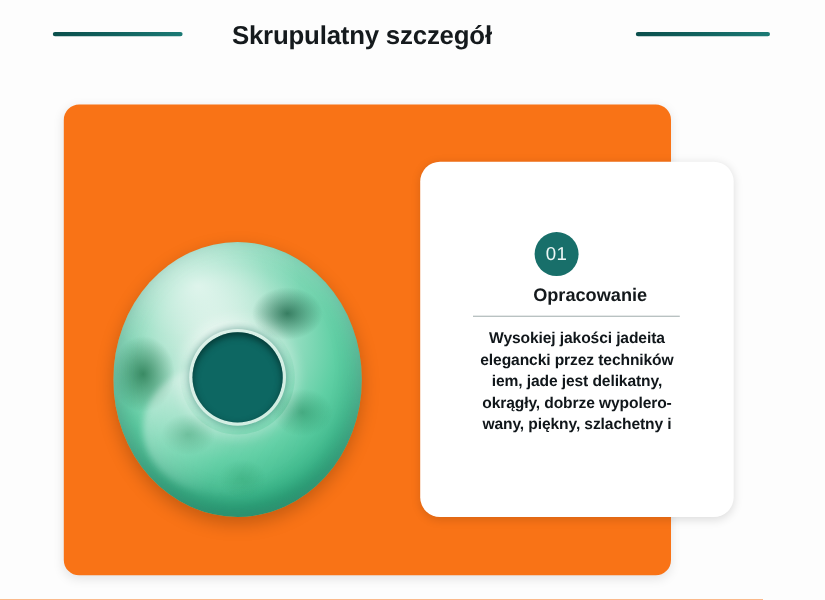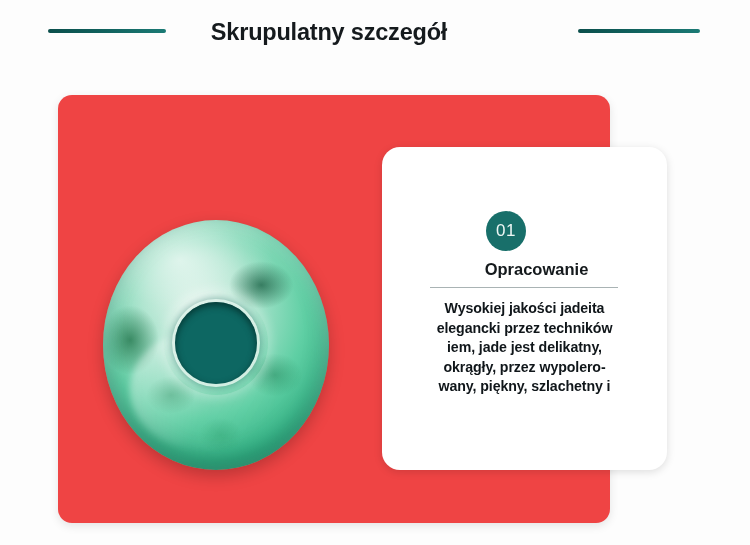--- a/index.html
+++ b/index.html
@@ -52,21 +52,21 @@
     white-space: nowrap;
   }
 
   
   .panel {
     position: absolute;
     left: 58px;
     top: 95px;
     width: 552px;
     height: 428px;
-    background: #ef4444;
+    background: #f97316;
     border-radius: 14px;
     box-shadow: 0 3px 10px rgba(0,0,0,0.10);
   }
 
   
   .jade-stage {
     position: absolute;
     left: 45px;
     top: 125px;
     width: 226px;
@@ -220,18 +220,18 @@
   </div>
 
   <div class="info-card">
     <div class="badge">01</div>
     <div class="card-title">Opracowanie</div>
     <div class="card-divider"></div>
     <div class="card-body">
       <span>Wysokiej jakości jadeita</span>
       <span>elegancki przez techników</span>
       <span>iem, jade jest delikatny,</span>
-      <span>okrągły, przez wypolero-</span>
+      <span>okrągły, dobrze wypolero-</span>
       <span>wany, piękny, szlachetny i</span>
     </div>
   </div>
 
 </div>
 
 </body></html>

